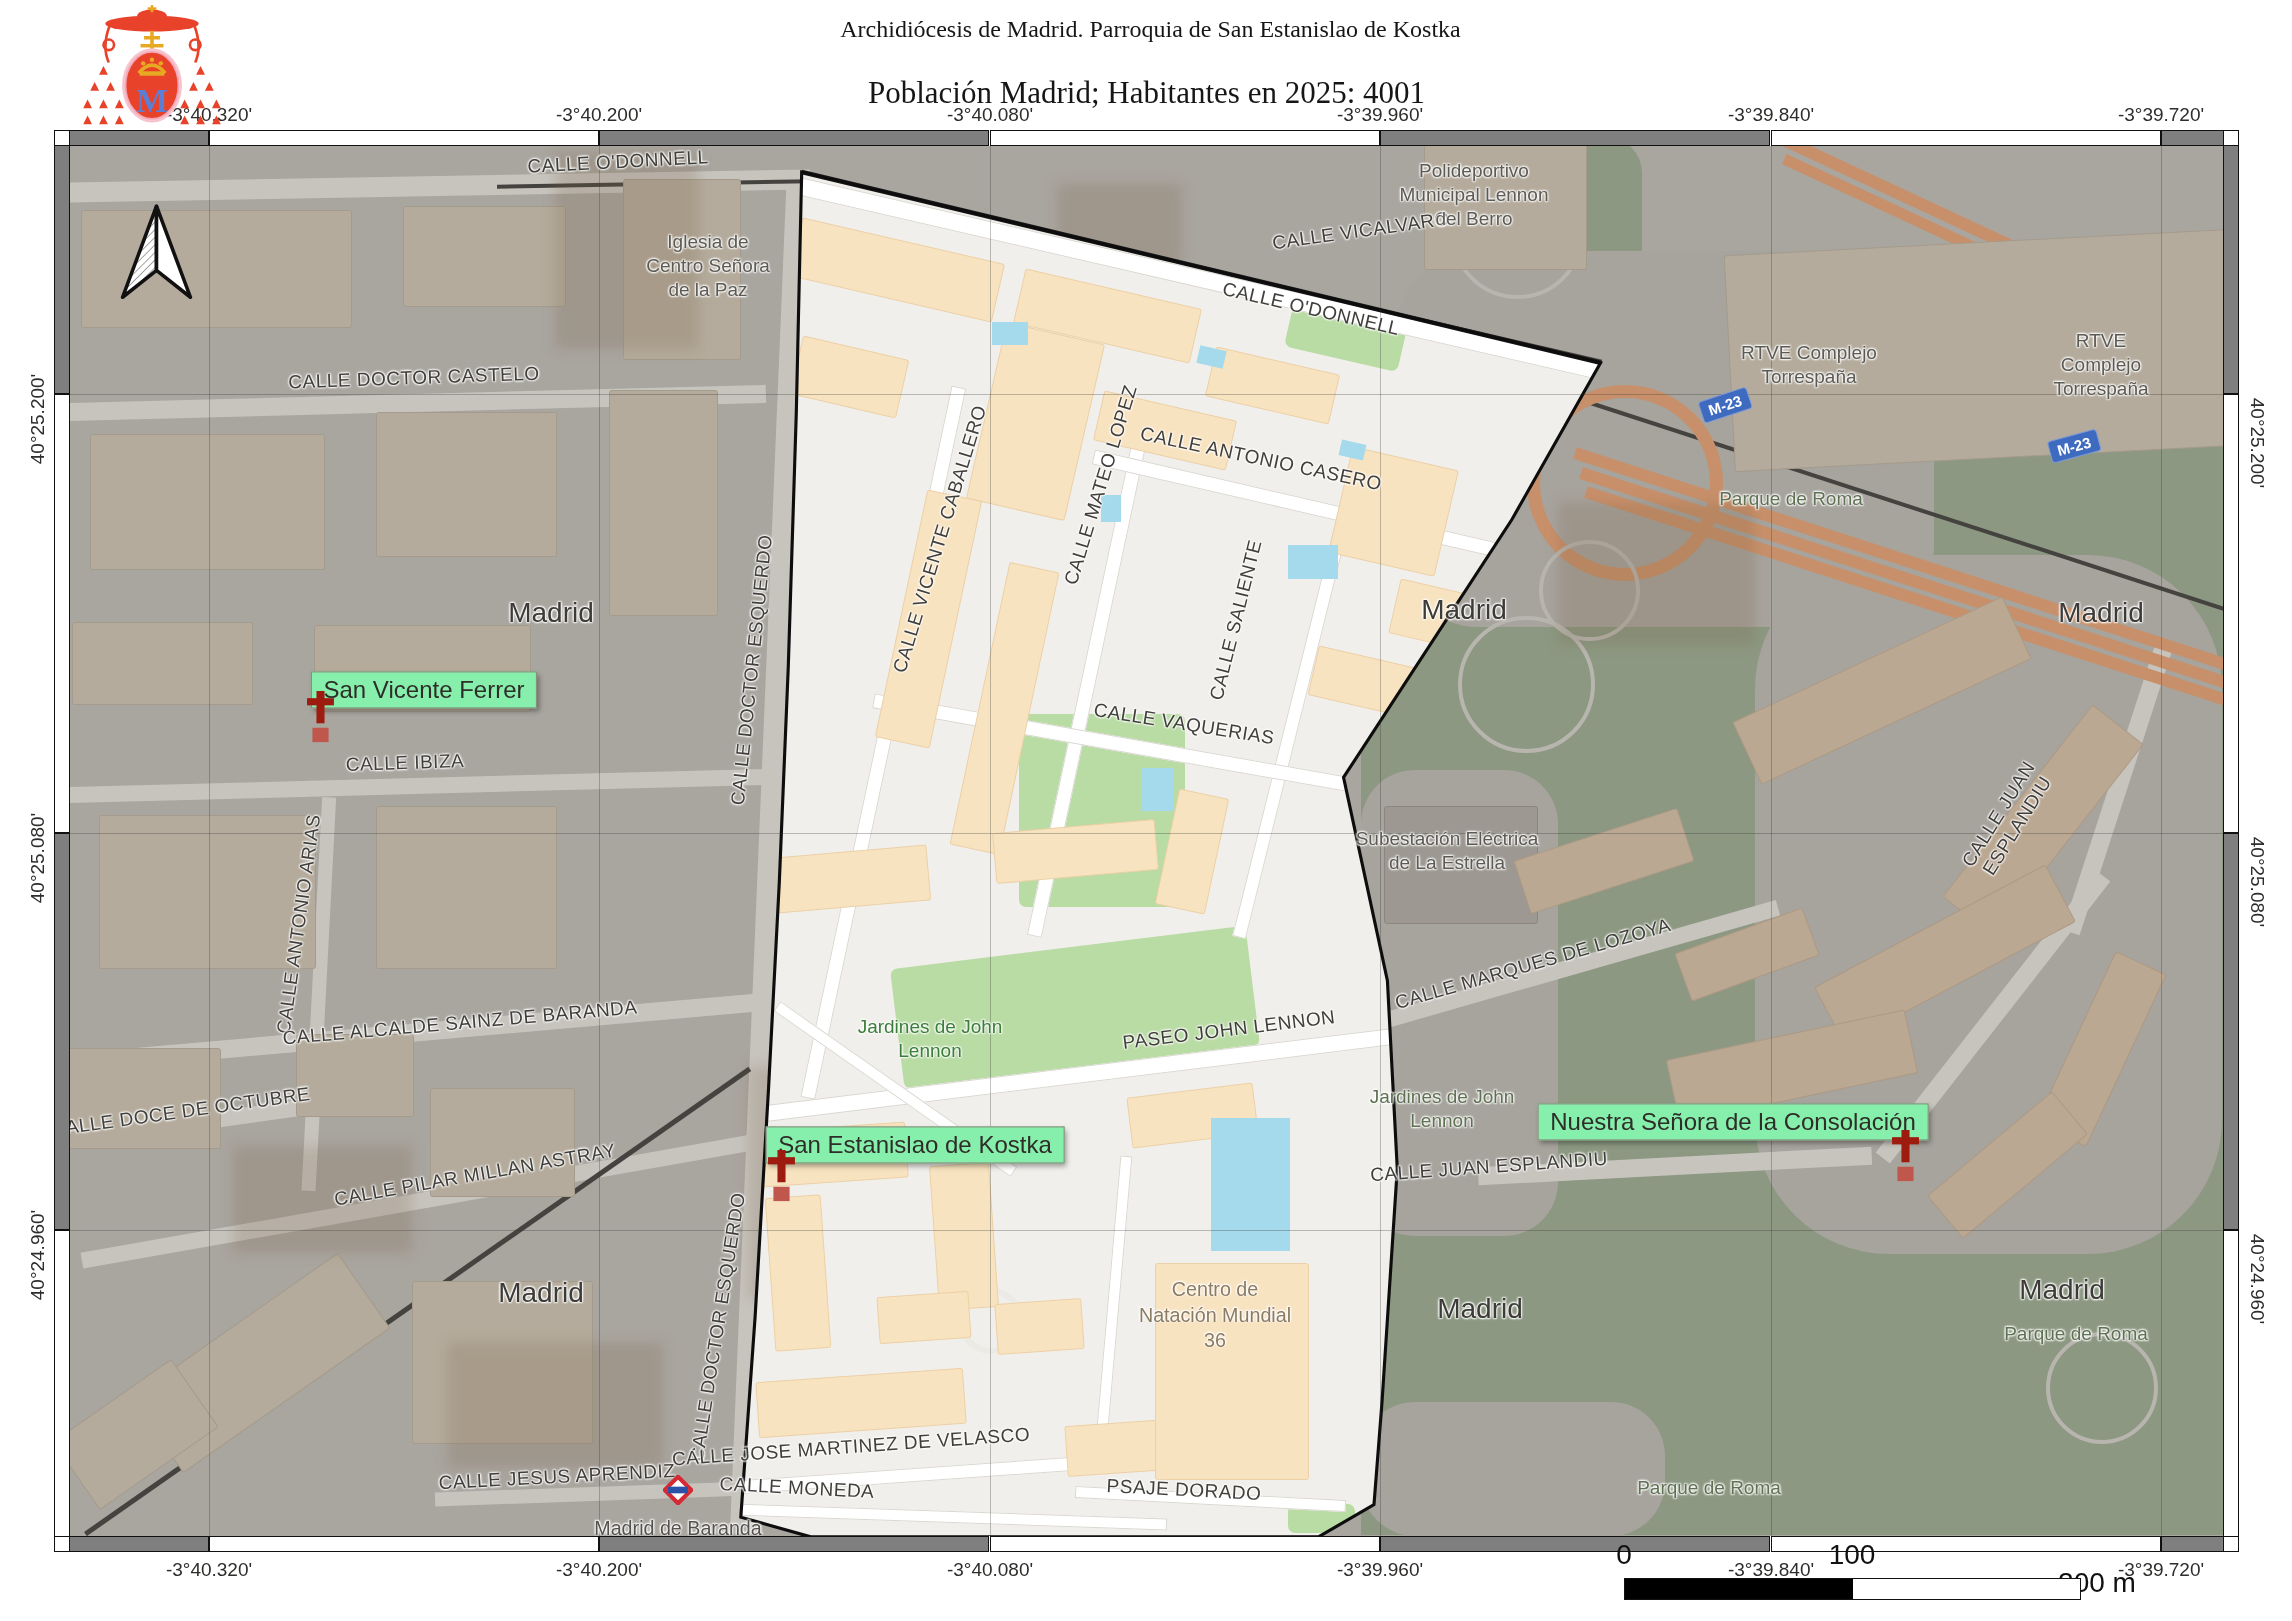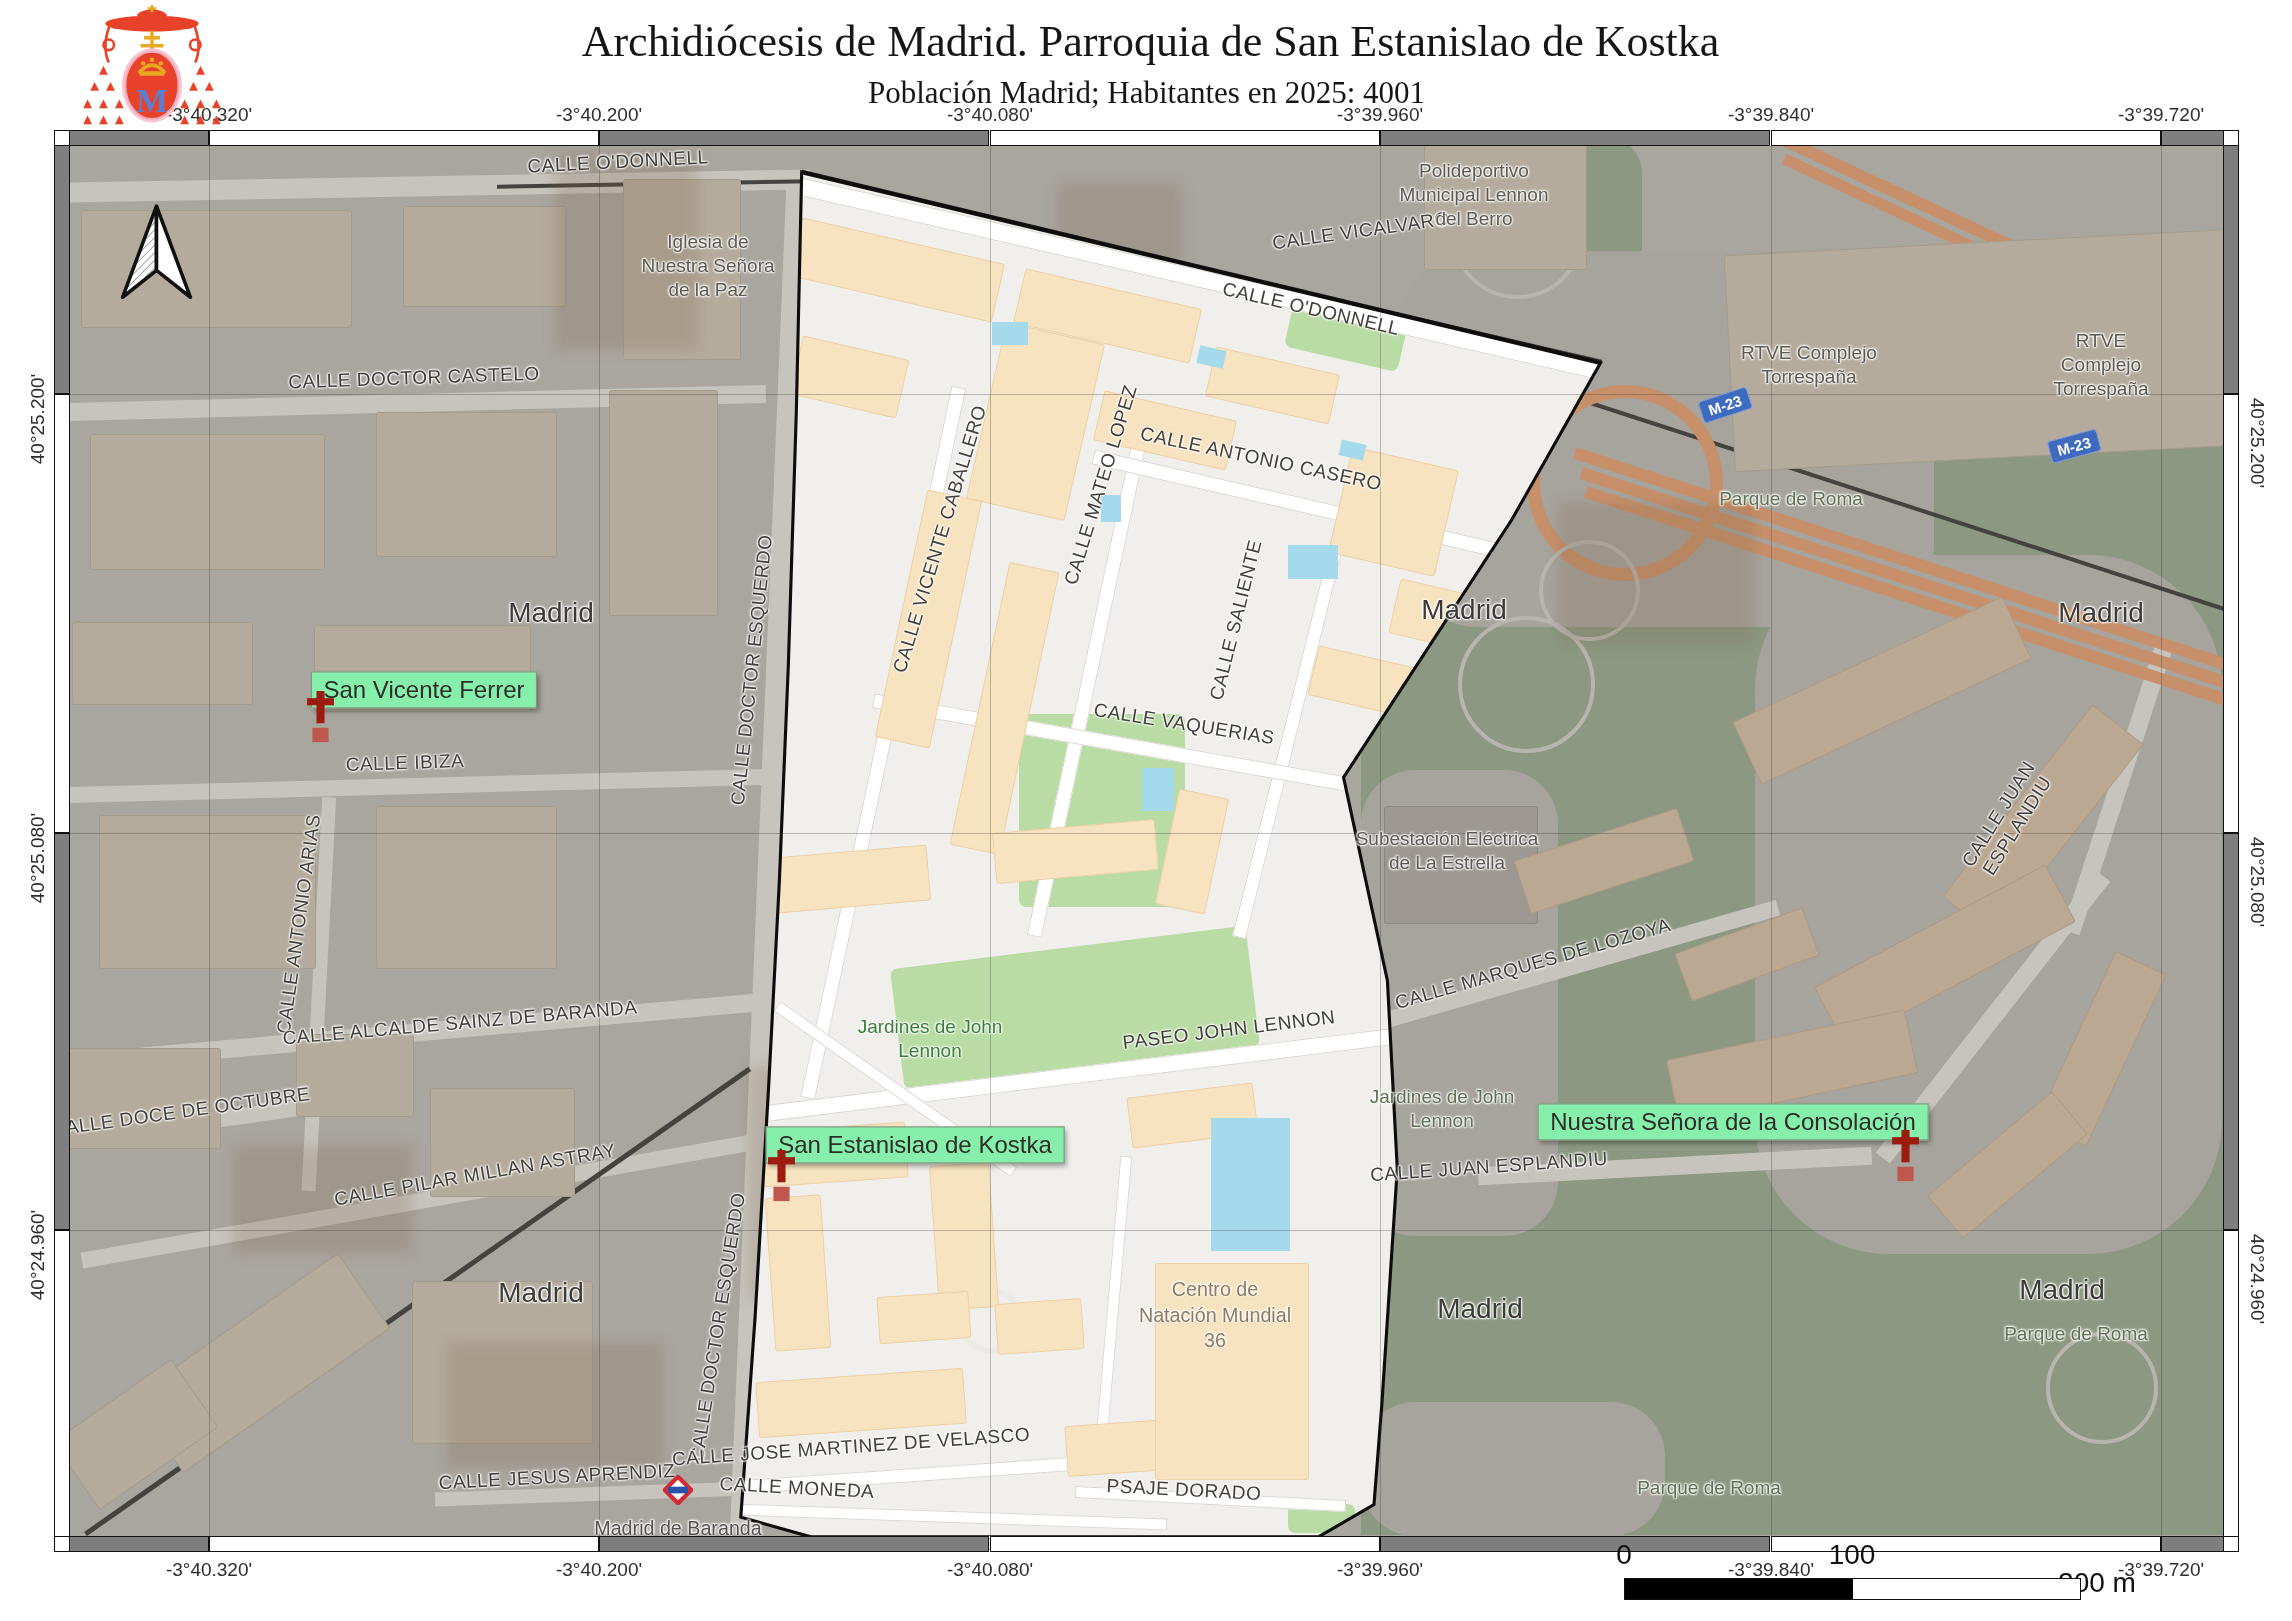--- a/index.html
+++ b/index.html
@@ -1,20 +1,20 @@
 <!DOCTYPE html>
 <html style="font-size:14.3px"><head>
 <meta charset="utf-8">
 <style>
   html,body{margin:0;padding:0;background:#ffffff;}
   body{width:2293px;height:1621px;position:relative;overflow:hidden;
        font-family:"Liberation Sans",sans-serif;}
   
   #title{position:absolute;left:8px;right:0;top:16px;text-align:center;
-         font-family:"Liberation Serif",serif;font-size:44px;color:#161616;}
+         font-family:"Liberation Serif",serif;font-size:24px;color:#161616;}
   #subtitle{position:absolute;left:0;right:0;top:75px;text-align:center;
          font-family:"Liberation Serif",serif;font-size:31px;color:#161616;}
   #crest{position:absolute;left:77px;top:3.6px;z-index:60;}
   
   #frame{position:absolute;left:54px;top:130px;width:2185px;height:1422px;}
   .zseg{position:absolute;box-sizing:border-box;border:1.3px solid #111;}
   .zdark{background:#7f7f7f;} .zwhite{background:#ffffff;}
   .corner{position:absolute;width:16px;height:16px;background:#fff;
           border:1.3px solid #111;box-sizing:border-box;}
   #mapwin{position:absolute;left:16px;top:16px;width:2153px;height:1390px;
@@ -316,21 +316,21 @@
         <div class="map-label st" style="left: 487px; top: 1331px; transform: translate(-50%, -50%) rotate(-3deg);">CALLE JESUS APRENDIZ</div>
         <div class="map-label st" style="left: 727px; top: 1342px; transform: translate(-50%, -50%) rotate(3deg);">CALLE MONEDA</div>
         <div class="map-label st" style="left: 1114px; top: 1344px; transform: translate(-50%, -50%) rotate(3deg);">PSAJE DORADO</div>
         <div class="map-label place" style="left: 481px; top: 467px; transform: translate(-50%, -50%) rotate(0deg);">Madrid</div>
         <div class="map-label place" style="left: 1394px; top: 464px; transform: translate(-50%, -50%) rotate(0deg);">Madrid</div>
         <div class="map-label place" style="left: 2031px; top: 467px; transform: translate(-50%, -50%) rotate(0deg);">Madrid</div>
         <div class="map-label place" style="left: 471px; top: 1147px; transform: translate(-50%, -50%) rotate(0deg);">Madrid</div>
         <div class="map-label place" style="left: 1410px; top: 1163px; transform: translate(-50%, -50%) rotate(0deg);">Madrid</div>
         <div class="map-label place" style="left: 1992px; top: 1144px; transform: translate(-50%, -50%) rotate(0deg);">Madrid</div>
         <div class="map-label area" style="left: 638px; top: 120px; transform: translate(-50%, -50%) rotate(0deg);">Iglesia de
-Nuestra Señora
+Centro Señora
 de la Paz</div>
         <div class="map-label area" style="left: 1404px; top: 49px; transform: translate(-50%, -50%) rotate(0deg);">Polideportivo
 Municipal Lennon
 del Berro</div>
         <div class="map-label area" style="left: 1739px; top: 219px; transform: translate(-50%, -50%) rotate(0deg);">RTVE Complejo
 Torrespaña</div>
         <div class="map-label area" style="left: 2031px; top: 219px; transform: translate(-50%, -50%) rotate(0deg);">RTVE Complejo
 Torrespaña</div>
         <div class="map-label area" style="left: 1377px; top: 705px; transform: translate(-50%, -50%) rotate(0deg);">Subestación Eléctrica
 de La Estrella</div>

